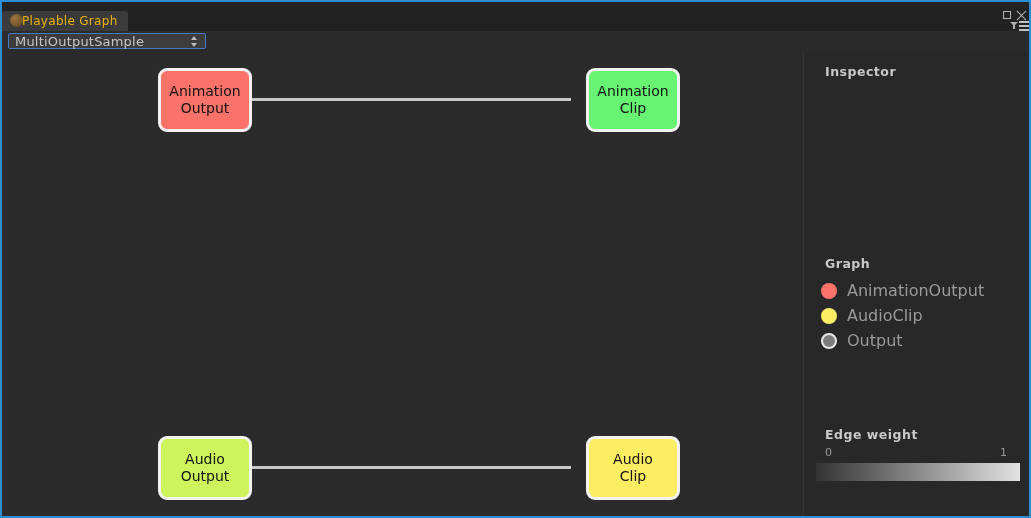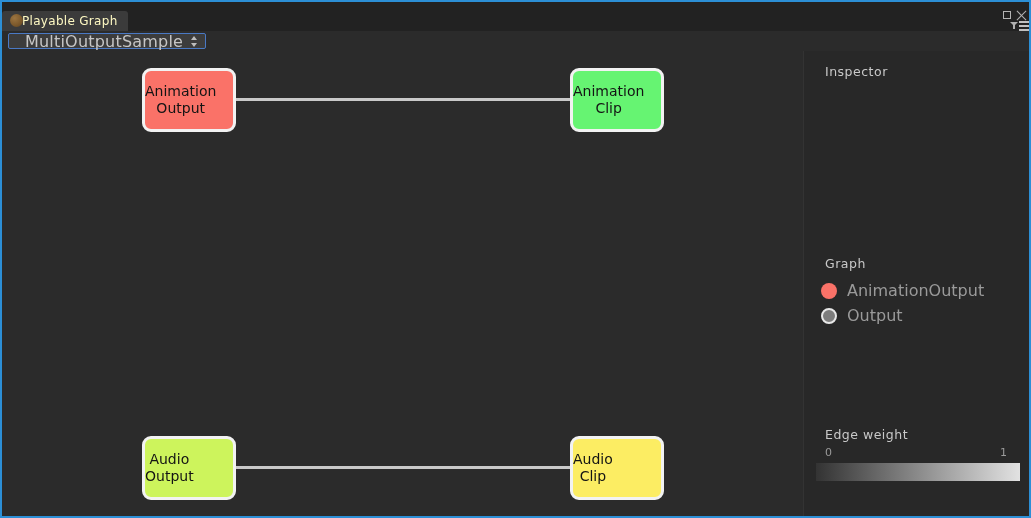--- a/index.html
+++ b/index.html
@@ -37,21 +37,21 @@
     padding: 0 10px 0 20px;
     background: #3b3b3b;
     border-top-left-radius: 3px;
     border-top-right-radius: 3px;
     display: flex;
     align-items: center;
     box-sizing: border-box;
   }
   #tab-label {
     font-size: 12px;
-    color: #fef9c3;
+    color: #eab308;
     letter-spacing: .3px;
     white-space: nowrap;
   }
   #tab-icon {
     position: absolute;
     left: 8px;
     top: 3px;
     width: 13px;
     height: 13px;
     border-radius: 50%;
@@ -132,23 +132,23 @@
     height: 16px;
     box-sizing: border-box;
     background: #3c3c3c;
     border: 1px solid #4a79c4;
     border-radius: 2px;
     display: flex;
     align-items: center;
     cursor: pointer;
   }
   #graph-select-label {
-    font-size: 16px;
+    font-size: 13px;
     color: #c6c6c6;
-    padding-left: 16px;
+    padding-left: 6px;
     letter-spacing: .2px;
     white-space: nowrap;
   }
   #graph-select-arrows {
     position: absolute;
     right: 7px;
     top: 2px;
     width: 7px;
     height: 11px;
   }
@@ -186,39 +186,41 @@
   }
 
   
   .node {
     position: absolute;
     box-sizing: border-box;
     border: 3px solid #f2f2f2;
     border-radius: 9px;
     display: flex;
     align-items: center;
+    justify-content: center;
     text-align: center;
     color: #141414;
     font-size: 14px;
     line-height: 17px;
     cursor: pointer;
     z-index: 2;
+    margin-left: 16px;
   }
   .edge {
     position: absolute;
     height: 3px;
     z-index: 1;
   }
 
   
   .side-title {
     position: absolute;
     left: 21px;
     font-size: 12.5px;
-    font-weight: normal;
+    font-weight: bold;
     color: #c9c9c9;
     letter-spacing: .5px;
   }
   #inspector-title { top: 13px; }
   #inspector-hint {
     position: absolute;
     left: 21px;
     top: 33px;
     width: 188px;
     text-align: center;
@@ -329,20 +331,24 @@
     <div id="sidebar">
       <div id="inspector-title" class="side-title">Inspector</div>
 
       <div id="legend-title" class="side-title">Graph</div>
       <div id="legend-list">
           <div class="legend-row">
             <span class="legend-swatch" style="background: rgb(250, 114, 104);"></span>
             <span class="legend-label">AnimationOutput</span>
           </div>
           <div class="legend-row">
+            <span class="legend-swatch" style="background: rgb(252, 237, 99);"></span>
+            <span class="legend-label">AudioClip</span>
+          </div>
+          <div class="legend-row">
             <span class="legend-swatch" style="background: rgb(125, 125, 125); border: 2px solid rgb(232, 232, 232); box-sizing: border-box;"></span>
             <span class="legend-label">Output</span>
           </div>
         </div>
 
       <div id="edgeweight-title" class="side-title">Edge weight</div>
       <div id="edgeweight-min">0</div>
       <div id="edgeweight-max">1</div>
       <div id="edgeweight-bar" style="background: linear-gradient(to right, rgb(51, 51, 51) 0%, rgb(226, 226, 226) 100%);"></div>
     </div>

